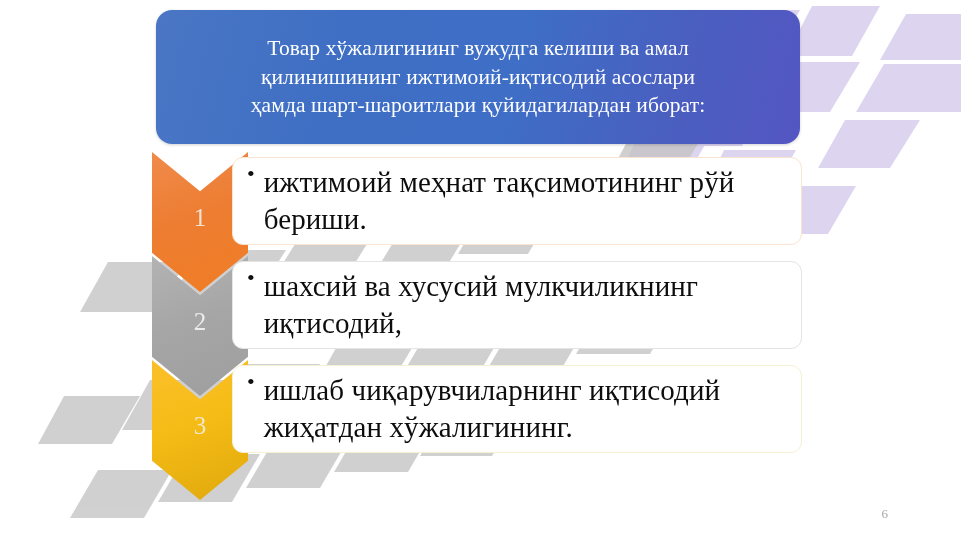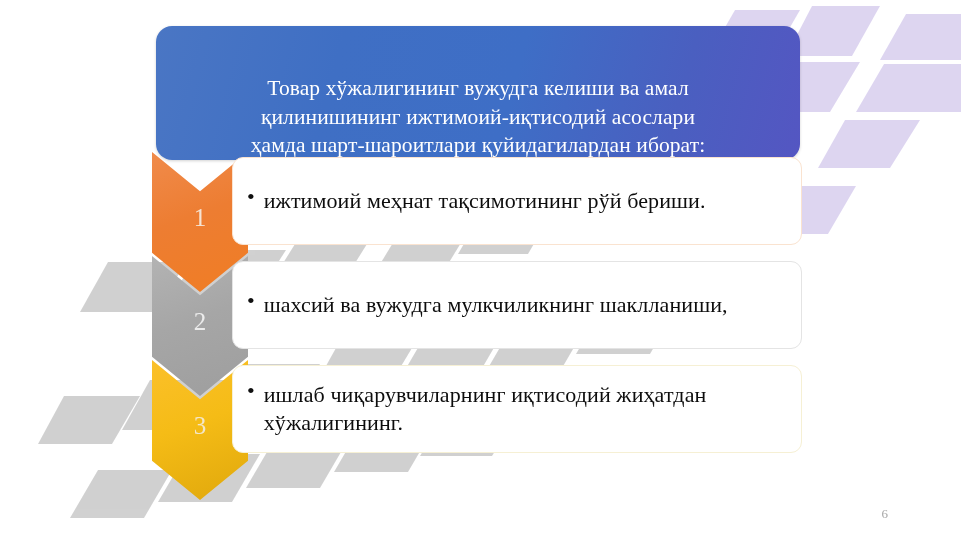--- a/index.html
+++ b/index.html
@@ -24,28 +24,28 @@
     position: absolute;
     inset: 0;
     pointer-events: none;
     z-index: 0;
   }
 
   
   .title-banner {
     position: absolute;
     left: 156px;
-    top: 26px;
+    top: 10px;
     width: 644px;
     height: 134px;
     border-radius: 16px;
     background: linear-gradient(105deg, #4a76c4 0%, #3f6fc4 28%, #3e6ec6 55%, #4a5fc0 80%, #5456c2 100%);
     box-shadow: 0 1px 3px rgba(0,0,0,0.18);
     display: flex;
-    align-items: flex-end;
+    align-items: center;
     justify-content: center;
     z-index: 3;
   }
   .title-text {
     color: #ffffff;
     font-size: 21.5px;
     line-height: 1.33;
     text-align: center;
     padding: 0 18px;
     letter-spacing: .1px;
@@ -110,21 +110,21 @@
   }
   .bullet-dot {
     font-size: 22px;
     line-height: 1.12;
     color: #101010;
     flex: 0 0 auto;
     position: relative;
     top: -2px;
   }
   .row-text {
-    font-size: 22px;
+    font-size: 29px;
     line-height: 1.28;
     color: #0d0d0d;
     letter-spacing: .1px;
   }
 
   
   .page-number {
     position: absolute;
     right: 73px;
     bottom: 18px;
@@ -202,21 +202,21 @@
   <div class="row-box row-1">
     <div class="bullet-line">
       <span class="bullet-dot">•</span>
       <span class="row-text">ижтимоий меҳнат тақсимотининг рўй бериши.</span>
     </div>
   </div>
 
   <div class="row-box row-2">
     <div class="bullet-line">
       <span class="bullet-dot">•</span>
-      <span class="row-text">шахсий ва вужудга мулкчиликнинг шаклланиши,</span>
+      <span class="row-text">шахсий ва хусусий мулкчиликнинг иқтисодий,</span>
     </div>
   </div>
 
   <div class="row-box row-3">
     <div class="bullet-line">
       <span class="bullet-dot">•</span>
       <span class="row-text">ишлаб чиқарувчиларнинг иқтисодий жиҳатдан хўжалигининг.</span>
     </div>
   </div>
 

